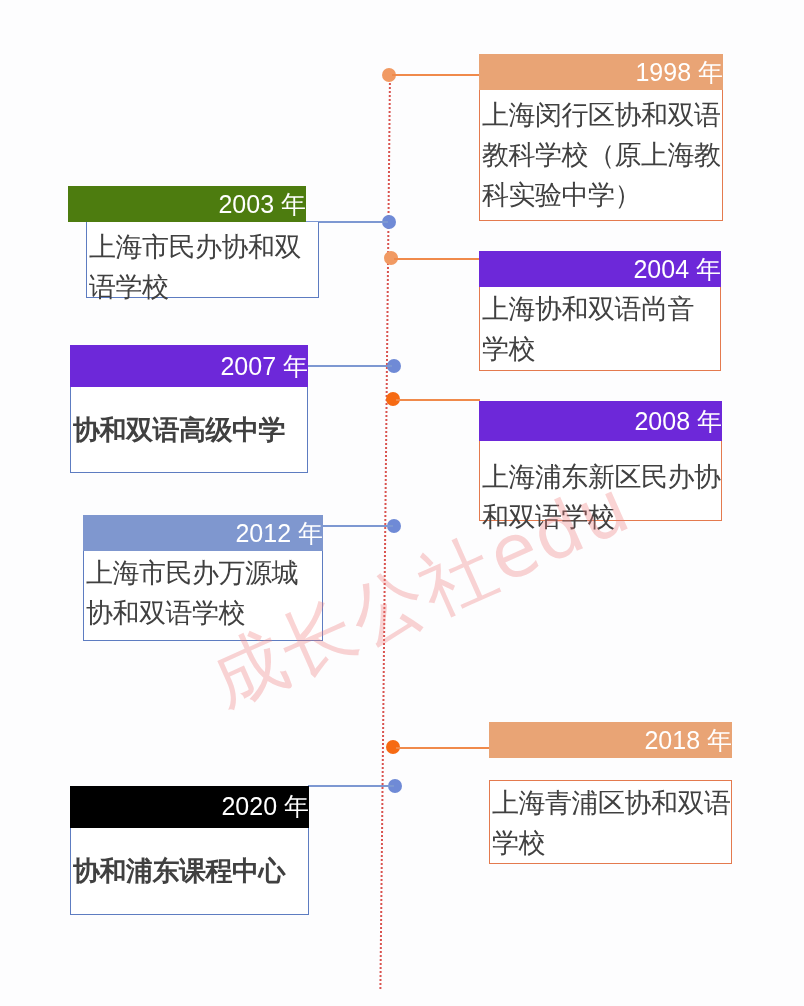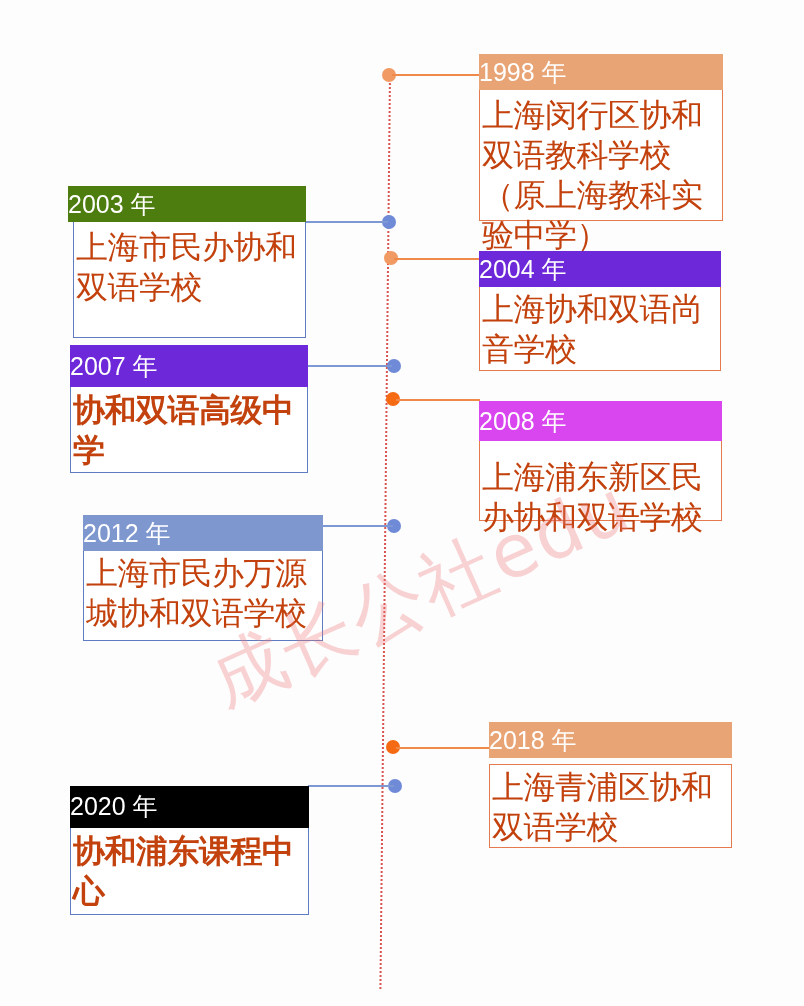--- a/index.html
+++ b/index.html
@@ -13,26 +13,26 @@
       border-left: 2px dotted #d9534f;
       transform: skewX(-0.6deg); transform-origin: top;
     }
     .dot {
       position: absolute; width: 14px; height: 14px; border-radius: 50%;
       margin-left: -7px; margin-top: -7px;
     }
     .conn { position: absolute; height: 2px; }
     .card { position: absolute; box-sizing: border-box; }
     .card .head {
-      height: 36px; line-height: 36px; text-align: left; color: #fff;
+      height: 36px; line-height: 36px; text-align: right; color: #fff;
       font-family: "Liberation Sans", sans-serif; font-size: 25px;
     }
     .card .body {
       background: #fff; box-sizing: border-box;
-      font-size: 32px; line-height: 40px; color: #c2410c; padding: 0 0 0 2px;
+      font-size: 27px; line-height: 40px; color: #404040; padding: 0 0 0 2px;
       letter-spacing: -0.5px;
     }
     .card.right .body { border: 1.5px solid #e47a4e; border-top: none; }
     .card.left .body { border: 1.5px solid #5d7cc1; border-top: none; }
     .body.center { display: flex; align-items: center; font-weight: bold; }
     .watermark {
       position: absolute; left: 195px; top: 640px;
       font-size: 74px; color: rgba(240,120,120,0.32);
       transform: rotate(-24deg); transform-origin: left top;
       white-space: nowrap; font-family: "DejaVu Sans", sans-serif;
@@ -50,56 +50,56 @@
   <div class="conn" style="left:392px;top:74px;width:88px;background:#f08a4b"></div>
   <div class="card right" style="left:479px;top:54px;width:244px">
     <div class="head" style="background:#e9a475">1998 年</div>
     <div class="body" style="height:131px;padding-top:5px">上海闵行区协和双语教科学校（原上海教科实验中学）</div>
   </div>
 
   <div class="dot" style="left:389px;top:222px;background:#6f8ad6"></div>
   <div class="conn" style="left:306px;top:221px;width:82px;background:#7d98d2"></div>
   <div class="card left" style="left:68px;top:186px;width:238px">
     <div class="head" style="background:#4d7c0f">2003 年</div>
-    <div class="body" style="height:116px;margin-left:5px;width:233px;padding-top:5px">上海市民办协和双语学校</div>
+    <div class="body" style="height:76px;margin-left:18px;width:233px;padding-top:5px">上海市民办协和双语学校</div>
   </div>
 
   <div class="dot" style="left:391px;top:258px;background:#f19a63"></div>
   <div class="conn" style="left:394px;top:258px;width:86px;background:#f08a4b"></div>
   <div class="card right" style="left:479px;top:251px;width:242px">
     <div class="head" style="background:#6d28d9">2004 年</div>
     <div class="body" style="height:84px;padding-top:2px">上海协和双语尚音学校</div>
   </div>
 
   <div class="dot" style="left:394px;top:366px;background:#6f8ad6"></div>
   <div class="conn" style="left:308px;top:365px;width:84px;background:#7d98d2"></div>
   <div class="card left" style="left:70px;top:345px;width:238px">
     <div class="head" style="background:#6d28d9;height:42px;line-height:42px">2007 年</div>
     <div class="body center" style="height:86px">协和双语高级中学</div>
   </div>
 
   <div class="dot" style="left:393px;top:399px;background:#f66a13"></div>
   <div class="conn" style="left:396px;top:399px;width:84px;background:#f08a4b"></div>
   <div class="card right" style="left:479px;top:401px;width:243px">
-    <div class="head" style="background:#d946ef;height:40px;line-height:40px">2008 年</div>
+    <div class="head" style="background:#6d28d9;height:40px;line-height:40px">2008 年</div>
     <div class="body" style="height:80px;padding-top:16px">上海浦东新区民办协和双语学校</div>
   </div>
 
   <div class="dot" style="left:394px;top:526px;background:#6f8ad6"></div>
   <div class="conn" style="left:305px;top:525px;width:88px;background:#7d98d2"></div>
   <div class="card left" style="left:83px;top:515px;width:240px">
     <div class="head" style="background:#7f97cf">2012 年</div>
     <div class="body" style="height:90px;padding-top:2px">上海市民办万源城协和双语学校</div>
   </div>
 
   <div class="dot" style="left:393px;top:747px;background:#f66a13"></div>
   <div class="conn" style="left:396px;top:747px;width:94px;background:#f08a4b"></div>
   <div class="card right" style="left:489px;top:722px;width:243px">
     <div class="head" style="background:#e9a475">2018 年</div>
-    <div class="body" style="height:84px;margin-top:6px;border-top:1.5px solid #e47a4e !important;padding-top:2px">上海青浦区协和双语学校</div>
+    <div class="body" style="height:84px;margin-top:22px;border-top:1.5px solid #e47a4e !important;padding-top:2px">上海青浦区协和双语学校</div>
   </div>
 
   <div class="dot" style="left:395px;top:786px;background:#6f8ad6"></div>
   <div class="conn" style="left:308px;top:785px;width:86px;background:#7d98d2"></div>
   <div class="card left" style="left:70px;top:786px;width:239px">
     <div class="head" style="background:#000000;height:42px;line-height:40px">2020 年</div>
     <div class="body center" style="height:87px">协和浦东课程中心</div>
   </div>
 
   <div class="watermark">成长公社edu</div>

